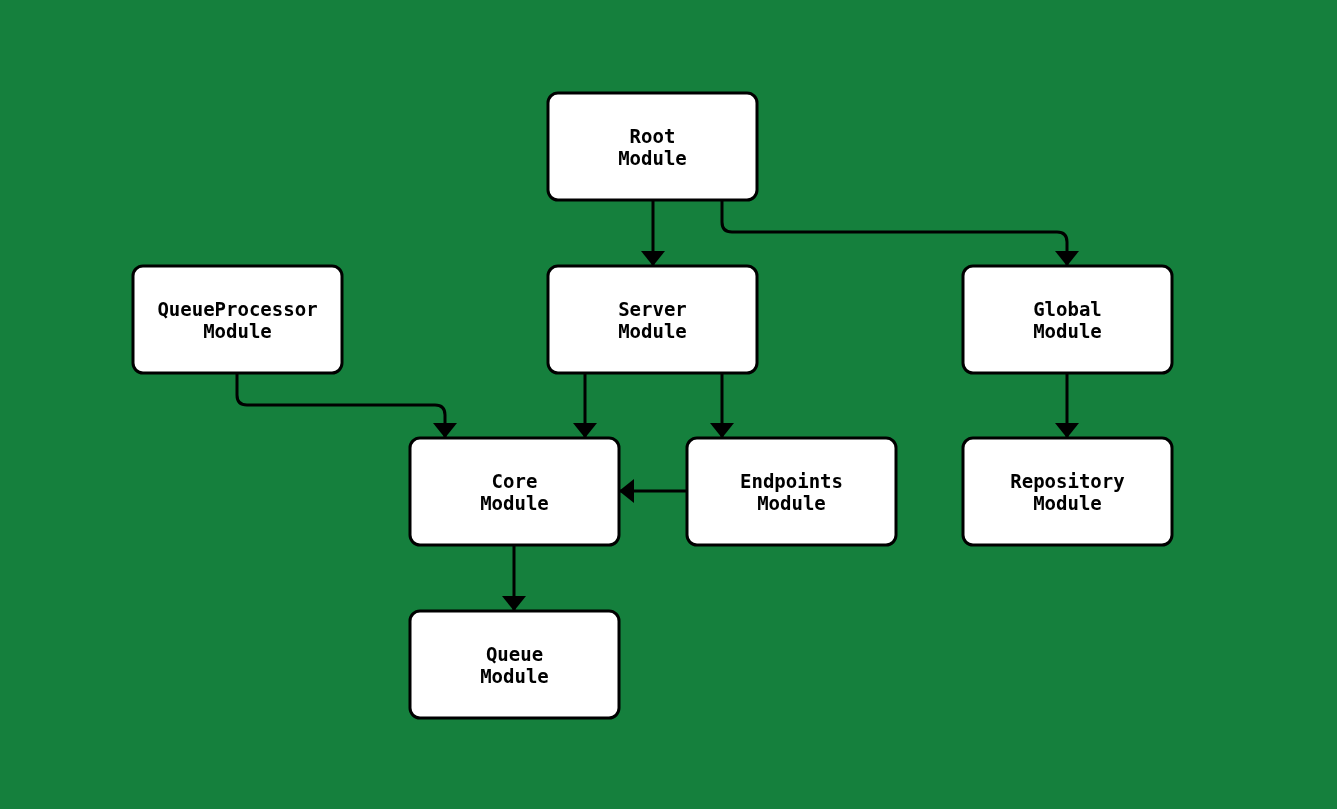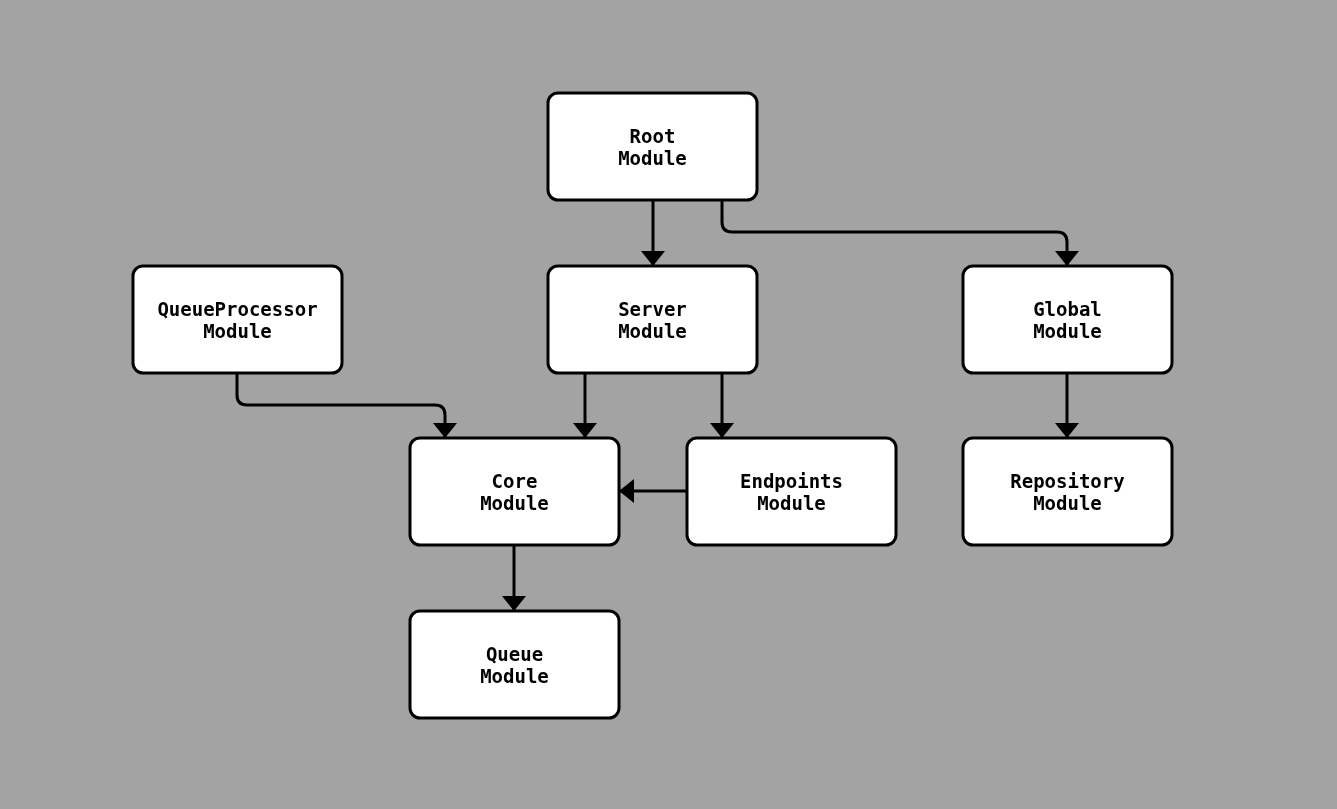--- a/index.html
+++ b/index.html
@@ -4,21 +4,21 @@
 <style>
   html, body {
     margin: 0;
     padding: 0;
     background: #ffffff;
   }
   .canvas-wrap {
     position: relative;
     width: 1337px;
     height: 809px;
-    background: #a3a3a3;
+    background: #15803d;
     overflow: hidden;
   }
   svg {
     display: block;
   }
   .node-rect {
     fill: #ffffff;
     stroke: #000000;
     stroke-width: 3;
   }

